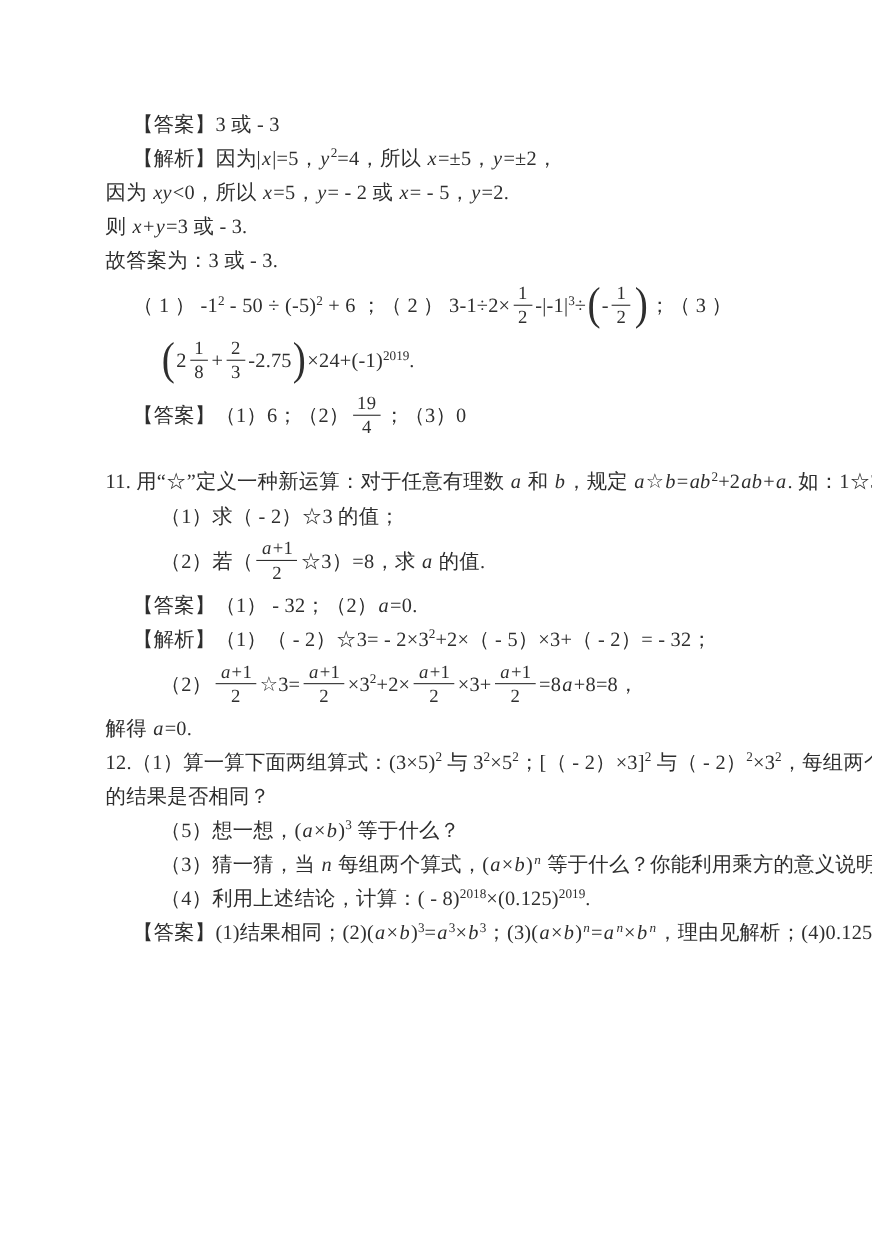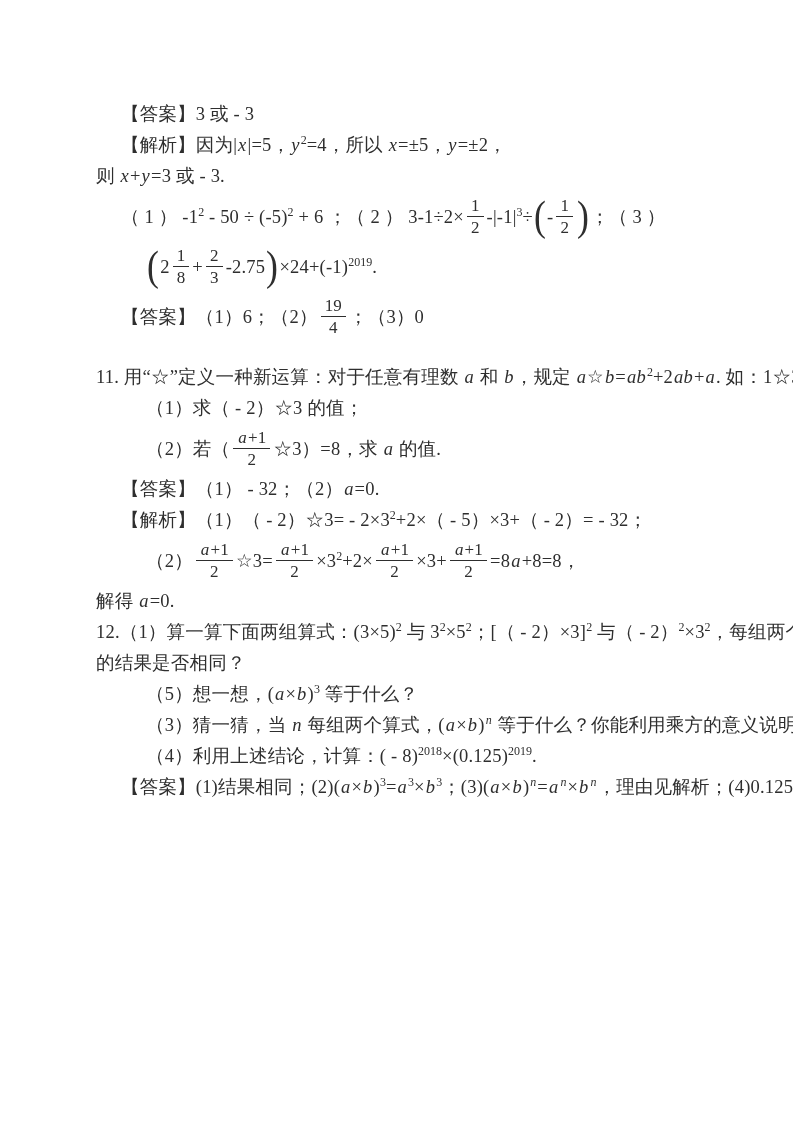--- a/index.html
+++ b/index.html
@@ -69,21 +69,23 @@
     transform:scaleX(0.85);
   }
 </style>
 </head>
 <body>
 
 <div class="doc">
   <div id="doc-lines">
       <p class="line ans"><span class="run">【答案】3 或 - 3</span></p>
       <p class="line ans"><span class="run">【解析】因为|</span><span class="var">x</span><span class="run">|=5，</span><span class="var">y</span><span class="sup">2</span><span class="run">=4，所以 </span><span class="var">x</span><span class="run">=±5，</span><span class="var">y</span><span class="run">=±2，</span></p>
+      <p class="line"><span class="run">因为 </span><span class="var">xy</span><span class="run">&lt;0，所以 </span><span class="var">x</span><span class="run">=5，</span><span class="var">y</span><span class="run">= - 2 或 </span><span class="var">x</span><span class="run">= - 5，</span><span class="var">y</span><span class="run">=2.</span></p>
       <p class="line"><span class="run">则 </span><span class="var">x</span><span class="run">+</span><span class="var">y</span><span class="run">=3 或 - 3.</span></p>
+      <p class="line"><span class="run">故答案为：3 或 - 3.</span></p>
       <p class="line ans math"><span class="run">（ 1 ）  -1</span><span class="sup">2</span><span class="run"> - 50 ÷ (-5)</span><span class="sup">2</span><span class="run"> + 6 ；（ 2 ）  3-1÷2×</span><span class="frac"><span class="num"><span class="run">1</span></span><span class="den"><span class="run">2</span></span></span><span class="run">-|-1|</span><span class="sup">3</span><span class="run">÷</span><span class="bigp">(</span><span class="run">-</span><span class="frac"><span class="num"><span class="run">1</span></span><span class="den"><span class="run">2</span></span></span><span class="bigp">)</span><span class="run">；（ 3 ）</span></p>
       <p class="line sub math"><span class="bigp">(</span><span class="run">2</span><span class="frac"><span class="num"><span class="run">1</span></span><span class="den"><span class="run">8</span></span></span><span class="run">+</span><span class="frac"><span class="num"><span class="run">2</span></span><span class="den"><span class="run">3</span></span></span><span class="run">-2.75</span><span class="bigp">)</span><span class="run">×24+(-1)</span><span class="sup">2019</span><span class="run">.</span></p>
       <p class="line ans math"><span class="run">【答案】（1）6；（2）</span><span class="frac"><span class="num"><span class="run">19</span></span><span class="den"><span class="run">4</span></span></span><span class="run">；（3）0</span></p>
       <p class="line mt-lg"><span class="run">11. 用“☆”定义一种新运算：对于任意有理数 </span><span class="var">a</span><span class="run"> 和 </span><span class="var">b</span><span class="run">，规定 </span><span class="var">a</span><span class="run">☆</span><span class="var">b</span><span class="run">=</span><span class="var">ab</span><span class="sup">2</span><span class="run">+2</span><span class="var">ab</span><span class="run">+</span><span class="var">a</span><span class="run">. 如：1☆3=1</span></p>
       <p class="line sub"><span class="run">（1）求（ - 2）☆3 的值；</span></p>
       <p class="line sub math"><span class="run">（2）若（</span><span class="frac"><span class="num"><span class="var">a</span><span class="run">+1</span></span><span class="den"><span class="run">2</span></span></span><span class="run">☆3）=8，求 </span><span class="var">a</span><span class="run"> 的值.</span></p>
       <p class="line ans"><span class="run">【答案】（1） - 32；（2）</span><span class="var">a</span><span class="run">=0.</span></p>
       <p class="line ans"><span class="run">【解析】（1）（ - 2）☆3= - 2×3</span><span class="sup">2</span><span class="run">+2×（ - 5）×3+（ - 2）= - 32；</span></p>
       <p class="line sub math"><span class="run">（2）</span><span class="frac"><span class="num"><span class="var">a</span><span class="run">+1</span></span><span class="den"><span class="run">2</span></span></span><span class="run">☆3=</span><span class="frac"><span class="num"><span class="var">a</span><span class="run">+1</span></span><span class="den"><span class="run">2</span></span></span><span class="run">×3</span><span class="sup">2</span><span class="run">+2×</span><span class="frac"><span class="num"><span class="var">a</span><span class="run">+1</span></span><span class="den"><span class="run">2</span></span></span><span class="run">×3+</span><span class="frac"><span class="num"><span class="var">a</span><span class="run">+1</span></span><span class="den"><span class="run">2</span></span></span><span class="run">=8</span><span class="var">a</span><span class="run">+8=8，</span></p>
       <p class="line"><span class="run">解得 </span><span class="var">a</span><span class="run">=0.</span></p>

